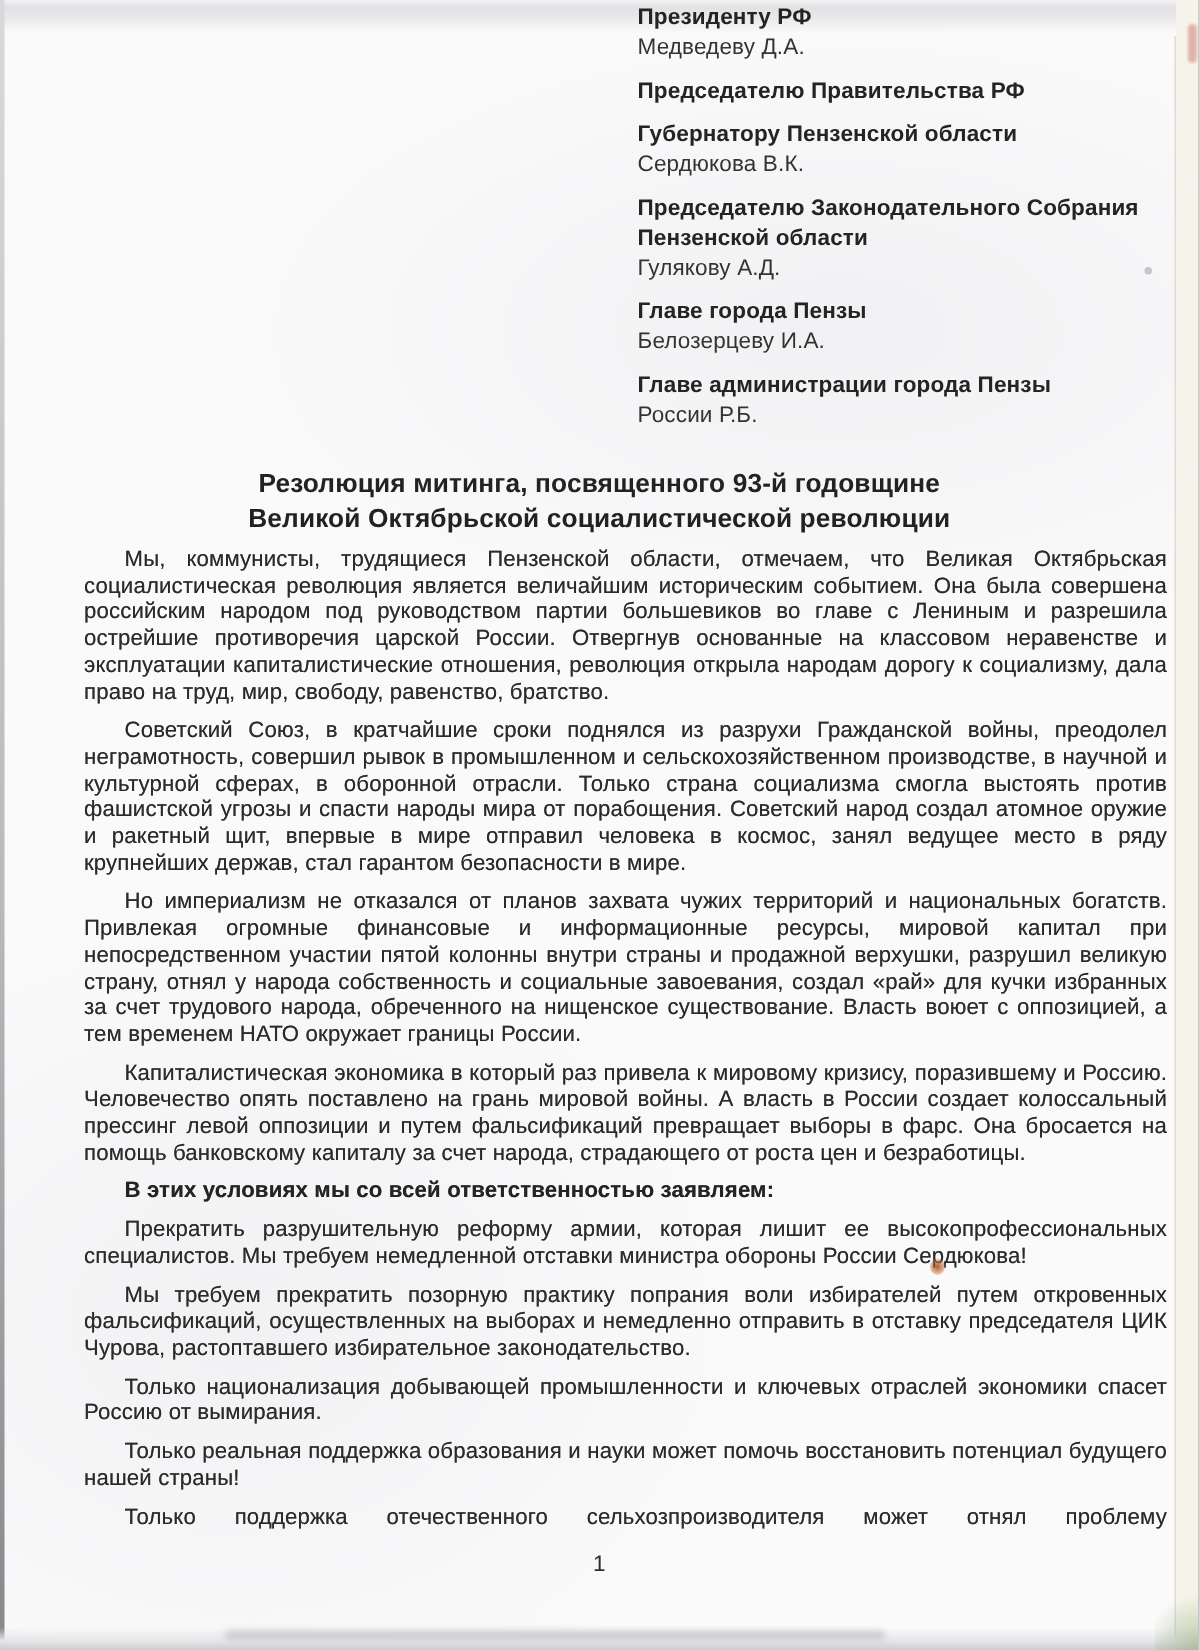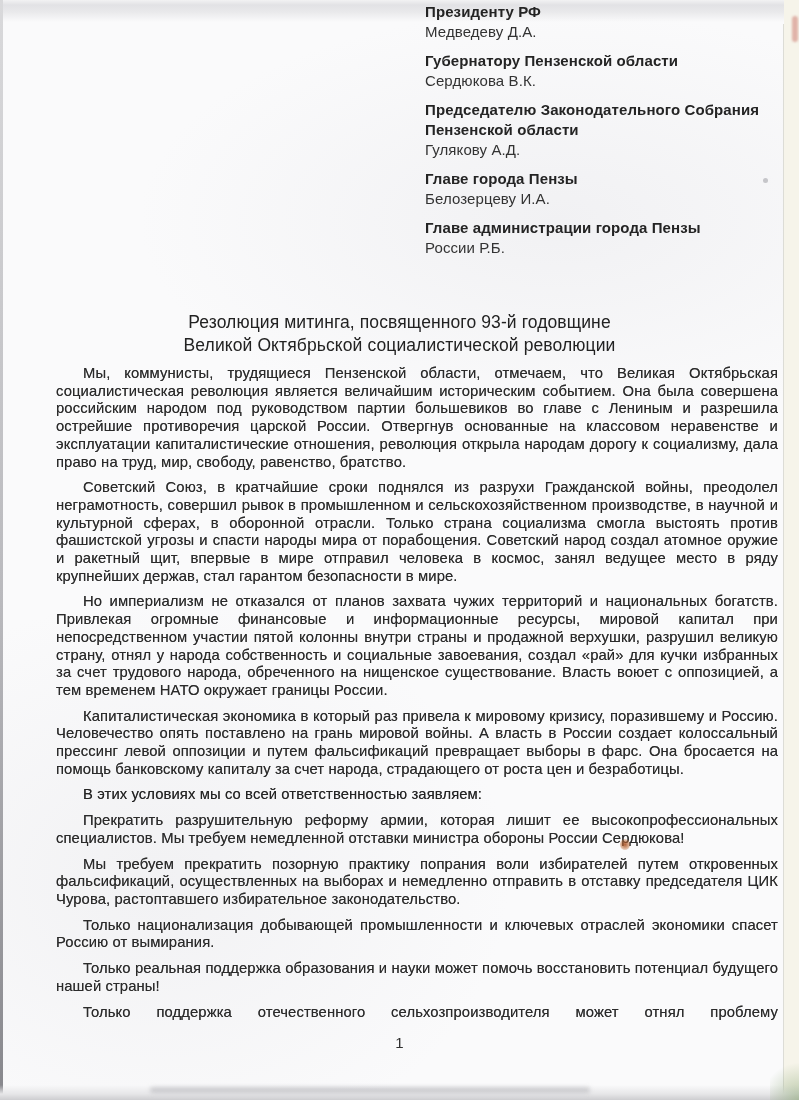--- a/index.html
+++ b/index.html
@@ -37,29 +37,29 @@
     background: rgba(150,150,155,0.5); filter: blur(0.5px); }
 
   
   .addressees { position:absolute; left:425px; top:2px; width:352px; }
   .addressee { margin-bottom:9px; font-size:15px; line-height:20px; letter-spacing:0.1px; }
   .addr-title { font-weight:bold; color:#242424; }
   .addr-name  { color:#333; }
 
   
   .doc-title { position:absolute; top:311px; left:0; width:100%;
-    text-align:center; font-size:17.5px; font-weight:normal; line-height:23px; color:#222;
+    text-align:center; font-size:17.5px; font-weight:bold; line-height:23px; color:#222;
     letter-spacing:0.1px; }
 
   
   .body { position:absolute; top:365px; left:56px; width:722px;
     font-size:14.8px; line-height:17.7px; text-align:justify; letter-spacing:0.1px;
     text-shadow: 0 0 0.4px rgba(45,45,45,0.7); }
   .body p { margin:0 0 8px 0; text-indent:27px; }
-  .statement { font-weight:normal; color:#242424; }
+  .statement { font-weight:bold; color:#242424; }
   .stretch { text-align-last: justify; }
 
   .page-number { position:absolute; top:1034px; left:0; width:100%;
     text-align:center; font-size:15px; color:#2f2f2f; }
 </style>
 </head>
 <body>
 
 <div class="page">
 
@@ -72,20 +72,21 @@
   <div class="bottom-smudge"></div>
   <div class="corner-green"></div>
   <div class="gray-dot"></div>
 
   <div class="addressees">
     <div class="addressee">
       <div class="addr-title">Президенту РФ</div>
       <div class="addr-name">Медведеву Д.А.</div>
     </div>
     <div class="addressee">
+      <div class="addr-title">Председателю Правительства РФ</div>
     </div>
     <div class="addressee">
       <div class="addr-title">Губернатору Пензенской области</div>
       <div class="addr-name">Сердюкова В.К.</div>
     </div>
     <div class="addressee">
       <div class="addr-title">Председателю Законодательного Собрания Пензенской области</div>
       <div class="addr-name">Гулякову А.Д.</div>
     </div>
     <div class="addressee">

